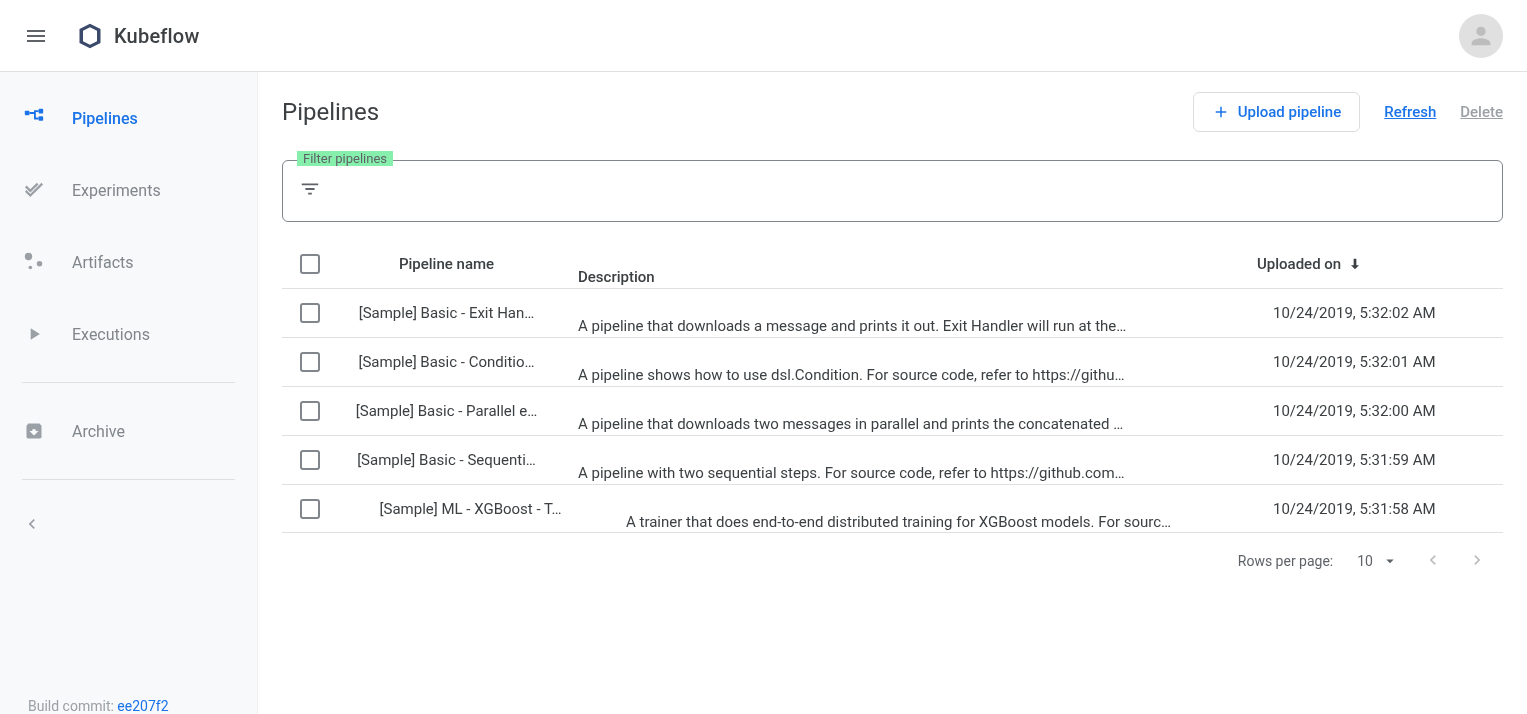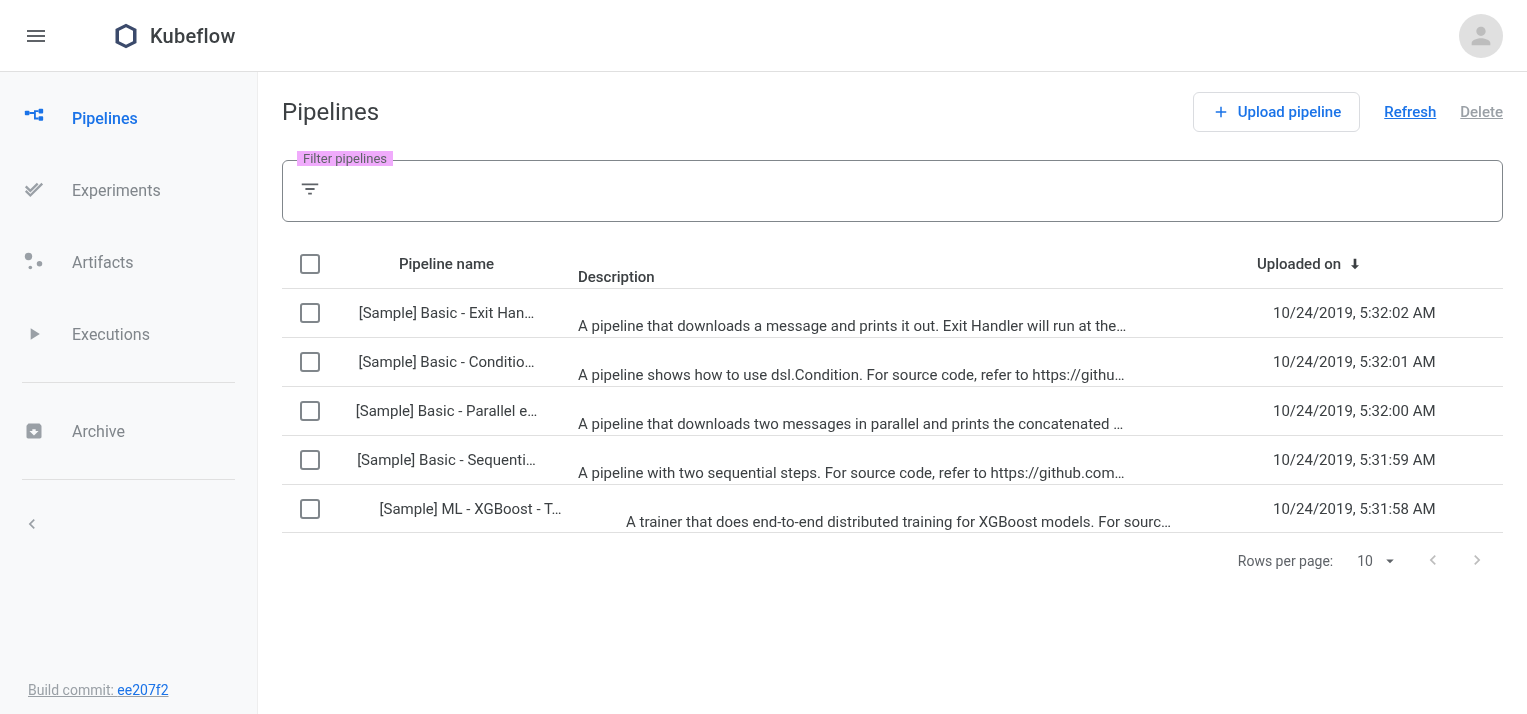--- a/index.html
+++ b/index.html
@@ -1,46 +1,46 @@
 <!DOCTYPE html>
 <html><head>
 <meta charset="utf-8">
 <style>
 * { box-sizing: border-box; margin: 0; padding: 0; }
 body { font-family: "Google Sans", Roboto, Arial, sans-serif; background: #fff; color: #3c4043; }
 .app { display: flex; flex-direction: column; height: 714px; width: 1527px; }
-.header { display: flex; align-items: center; height: 72px; padding: 0 16px; border-bottom: 1px solid #e0e0e0; gap: 36px; }
+.header { display: flex; align-items: center; height: 72px; padding: 0 16px; border-bottom: 1px solid #e0e0e0; }
 .menu-btn { width: 40px; height: 40px; display: flex; align-items: center; justify-content: center; cursor: pointer; color: #5f6368; }
 .logo-wrap { display: flex; align-items: center; margin-left: 20px; gap: 10px; }
 .logo-icon { width: 28px; height: 28px; }
 .logo-text { font-size: 20px; font-weight: 500; color: #3c4043; letter-spacing: 0.2px; }
 .spacer { flex: 1; }
 .avatar { width: 44px; height: 44px; border-radius: 50%; background: #e0e0e0; display: flex; align-items: center; justify-content: center; margin-right: 8px; }
 .avatar svg { fill: #bdbdbd; }
 
 .body { display: flex; flex: 1; min-height: 0; }
 .sidebar { width: 258px; background: #f8f9fa; display: flex; flex-direction: column; padding-top: 22px; border-right: 1px solid #eee; position: relative; }
 .nav-item { display: flex; align-items: center; height: 48px; padding: 0 22px; gap: 26px; cursor: pointer; color: #80868b; font-size: 16px; margin-bottom: 24px; }
 .nav-item.active { color: #1a73e8; font-weight: 500; }
 .nav-icon { width: 24px; height: 24px; display: flex; align-items: center; justify-content: center; }
 .nav-divider { height: 1px; background: #e0e0e0; margin: 0 22px 24px 22px; }
 .collapse-btn { display: flex; align-items: center; padding: 0 22px; height: 40px; color: #80868b; cursor: pointer; }
-.build-commit { position: absolute; bottom: 16px; left: 28px; font-size: 14px; color: #9aa0a6; text-decoration: underline; }
+.build-commit { position: absolute; bottom: 0; left: 28px; font-size: 14px; color: #9aa0a6; }
 .build-commit a { color: #1a73e8; text-decoration: none; }
 
 .main { flex: 1; display: flex; flex-direction: column; padding: 0 24px 0 24px; position: relative; min-width: 0; }
 .toolbar { display: flex; align-items: center; height: 80px; }
 .page-title { font-size: 24px; color: #3c4043; font-weight: 400; }
 .action-buttons { margin-left: auto; display: flex; align-items: center; gap: 24px; }
 .upload-btn { display: flex; align-items: center; gap: 8px; border: 1px solid #dadce0; border-radius: 6px; padding: 10px 18px; color: #1a73e8; font-size: 15px; font-weight: 500; cursor: pointer; background: #fff; }
 .text-btn { color: #1a73e8; font-size: 15px; font-weight: 500; cursor: pointer; text-decoration: underline; }
 .text-btn.disabled { color: #9aa0a6; cursor: default; }
 
 .filter-box { position: relative; border: 1px solid #80868b; border-radius: 6px; height: 62px; display: flex; align-items: center; padding: 0 16px; margin-top: 8px; }
-.filter-label { position: absolute; top: -10px; left: 14px; background: #f0abfc; padding: 0 6px; font-size: 13px; color: #5f6368; }
+.filter-label { position: absolute; top: -10px; left: 14px; background: #86efac; padding: 0 6px; font-size: 13px; color: #5f6368; }
 .filter-icon { color: #5f6368; }
 .filter-input { border: none; outline: none; flex: 1; font-size: 15px; margin-left: 12px; background: transparent; }
 
 .table-wrap { margin-top: 18px; position: relative; }
 .thead { display: flex; align-items: center; height: 48px; font-size: 15px; font-weight: 500; color: #3c4043; padding-right: 16px; }
 .col-check { width: 56px; display: flex; justify-content: center; }
 .col-name { width: 240px; padding-right: 23px; text-align: center; }
 .col-desc { flex: 1; padding-right: 12px; min-width: 0; margin-top: 26px; }
 .col-date { width: 230px; display: flex; align-items: center; gap: 6px; }
 .tbody { max-height: 245px; overflow-y: scroll; }

